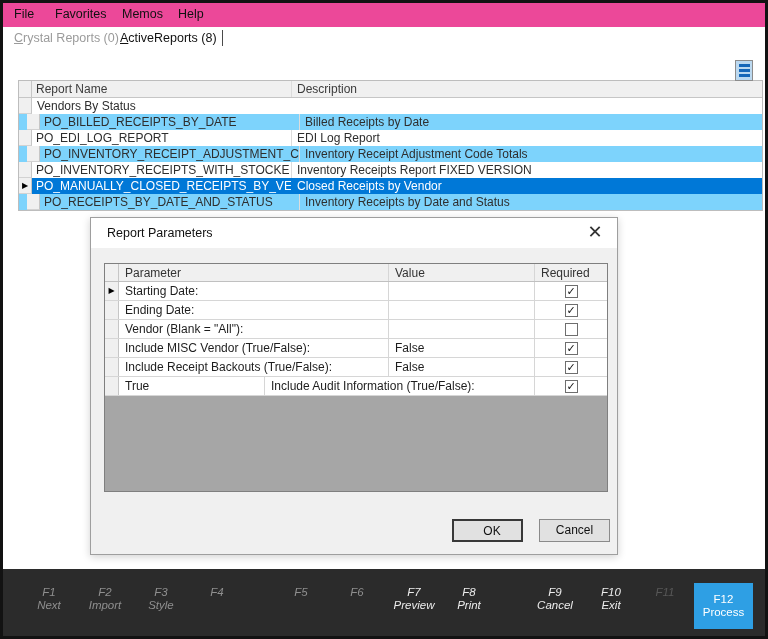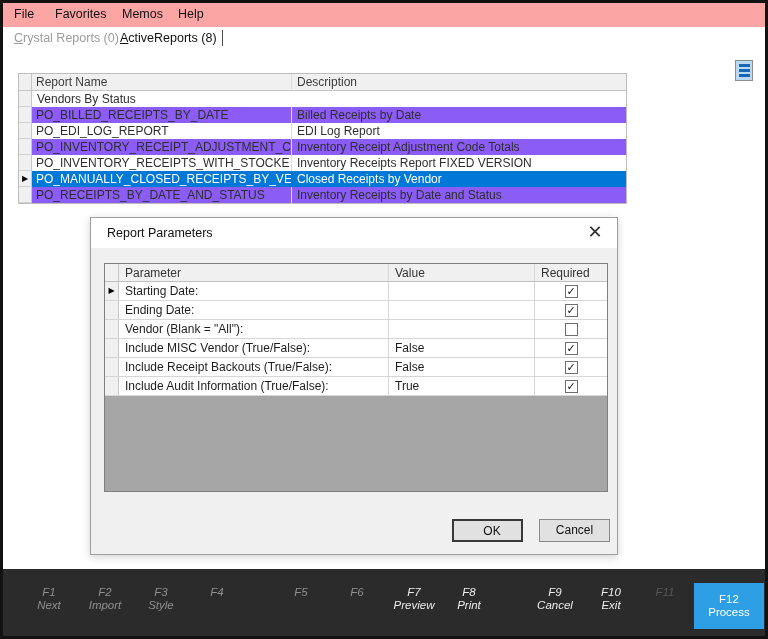--- a/index.html
+++ b/index.html
@@ -1,42 +1,42 @@
 <!DOCTYPE html>
 <html><head>
 <meta charset="utf-8">
 <style>
   * { margin:0; padding:0; box-sizing:border-box; }
   body { font-family:"Liberation Sans", sans-serif; background:#fff; }
   .window { position:relative; width:768px; height:639px; background:#fff; overflow:hidden; }
   .frame { position:absolute; inset:0; border:3px solid #121212; pointer-events:none; z-index:60; }
 
   
-  .menubar { position:absolute; left:3px; right:3px; top:3px; height:34px; background:#fca5a5; border-bottom:1px solid #151515; z-index:5; }
+  .menubar { position:absolute; left:3px; right:3px; top:3px; height:34px; background:#ec4899; border-bottom:1px solid #151515; z-index:5; }
   .menu-item { position:absolute; top:4px; font-size:12.5px; color:#111; cursor:default; }
 
   
   .tabstrip { position:absolute; left:3px; right:3px; top:27px; height:21px; background:#fff; z-index:5; }
   .tab { position:absolute; top:4px; font-size:12.5px; cursor:default; }
   .tab .accel { text-decoration:underline; }
   .tab-inactive { color:#9b9b9b; }
   .tab-active { color:#111; }
   .tab-sep { position:absolute; left:219px; top:3px; width:1px; height:16px; background:#4a4a4a; }
 
   
-  .rtable { position:absolute; left:18px; top:73px; width:609px; border:1px solid #bdbdbd; background:#fff; z-index:5; }
+  .rtable { position:absolute; left:18px; top:80px; width:745px; border:1px solid #bdbdbd; background:#fff; z-index:5; }
   .trow { display:flex; height:16px; }
   .trow-header { height:17px; background:#f0f0f0; border-bottom:1px solid #c6c6c6; }
   .tcell { overflow:hidden; white-space:nowrap; font-size:12px; color:#2e2e2e; line-height:16px; }
   .c-sel { width:13px; background:#f0f0f0; border-right:1px solid #c6c6c6; border-bottom:1px solid #d2d2d2; text-align:center; font-size:8px; line-height:15px; color:#000; }
   .trow-header .c-sel { border-bottom:none; }
   .c-name { width:260px; padding-left:4px; border-right:1px solid #dcdcdc; }
   .c-desc { flex:1; padding-left:5px; }
   .trow-header .tcell { color:#3c3c3c; line-height:17px; }
-  .row-alt { background:#8b5cf6; }
+  .row-alt { background:#7dd3fc;padding-left:8px; }
   .row-selected { background:#0078d7; }
   .row-selected .c-name, .row-selected .c-desc { color:#fff; border-right-color:#0078d7; }
   .row-selected .c-sel { background:#f0f0f0; }
 
   
   .grid-menu-btn { position:absolute; left:735px; top:60px; width:18px; height:21px; background:#bcd9f0; border:1px solid #8c8c8c; z-index:5; padding-top:3px; cursor:pointer; }
   .grid-menu-btn .bar { width:11px; height:3px; background:#1667b8; margin:0 auto 2px auto; }
 
   
   .dialog { position:absolute; left:90px; top:217px; width:528px; height:338px; background:#f0f0f0; border:1px solid #9e9e9e; z-index:20; box-shadow:0 2px 8px rgba(0,0,0,0.18); }
@@ -60,21 +60,21 @@
   .btn-ok { left:361px; border:2px solid #383838;padding-left:9px; }
   .btn-cancel { left:448px; border:1px solid #8a8a8a; }
 
   
   .fbar { position:absolute; left:3px; right:3px; top:569px; height:67px; background:#2b2b2b; z-index:5; }
   .fkey { position:absolute; top:586px; width:64px; text-align:center; z-index:10; cursor:pointer; }
   .fkey div { font-size:11.5px; line-height:13px;font-style:italic; }
   .fk-dim { color:#8f8f8f; }
   .fk-bright { color:#ededed; }
   .fk-faint { color:#575757; }
-  .fkey-primary { position:absolute; left:694px; top:583px; width:70px; height:46px; background:#2e9fe4; color:#fff; display:flex; flex-direction:column; align-items:center; justify-content:center; z-index:10; cursor:pointer; }
+  .fkey-primary { position:absolute; left:694px; top:583px; width:59px; height:46px; background:#2e9fe4; color:#fff; display:flex; flex-direction:column; align-items:center; justify-content:center; z-index:10; cursor:pointer; }
   .fkey-primary div { font-size:11.5px; line-height:13px; color:#fff; }
 </style>
 </head>
 <body>
 
 <div class="window">
 
   <div class="menubar">
     <span class="menu-item" style="left:11px">File</span>
     <span class="menu-item" style="left:52px">Favorites</span>
@@ -186,22 +186,22 @@
       <div class="prow">
         <div class="pcell p-sel"></div>
         <div class="pcell p-param">Include Receipt Backouts (True/False):</div>
         <div class="pcell p-value">False</div>
         <div class="pcell p-req">
             <span class="cb">✓</span>
           </div>
       </div>
       <div class="prow">
         <div class="pcell p-sel"></div>
+        <div class="pcell p-value">True</div>
         <div class="pcell p-param">Include Audit Information (True/False):</div>
-        <div class="pcell p-value">True</div>
         <div class="pcell p-req">
             <span class="cb">✓</span>
           </div>
       </div>
     </div>
 
     <div class="dlg-btn btn-ok">OK</div>
     <div class="dlg-btn btn-cancel">Cancel</div>
   </div>
 

